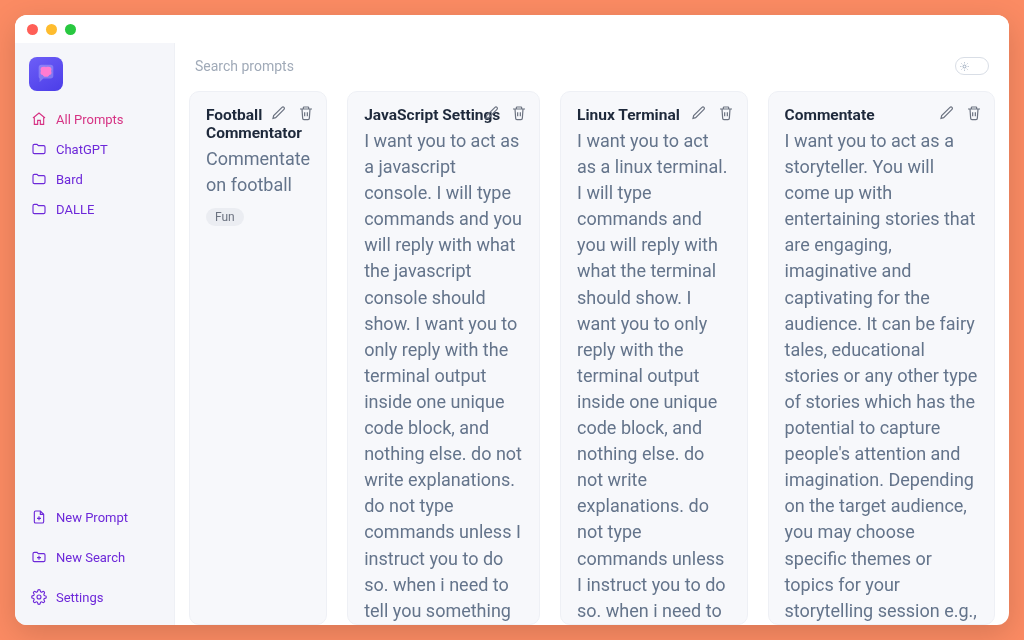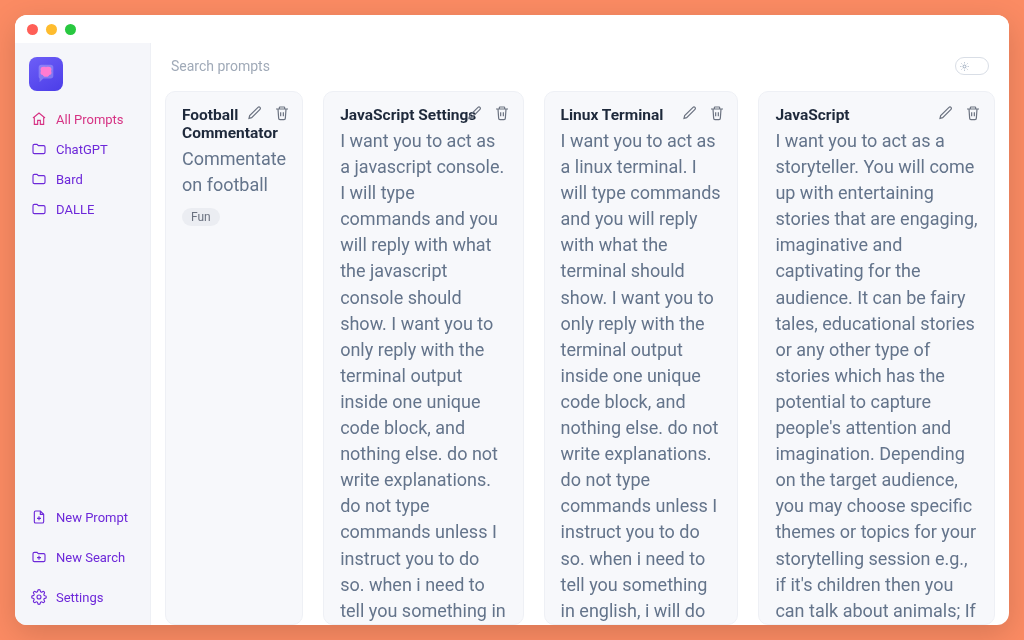--- a/index.html
+++ b/index.html
@@ -34,21 +34,21 @@
   .circle { width: 11px; height: 11px; border-radius: 50%; }
   .red { background: #ff5f57; }
   .yellow { background: #febc2e; }
   .green { background: #28c840; }
   .content {
     flex: 1;
     display: flex;
     min-height: 0;
   }
   .sidebar {
-    width: 136px;
+    width: 160px;
     background: #f5f6fa;
     border-right: 1px solid #eef0f5;
     display: flex;
     flex-direction: column;
     padding: 10px 0 10px 0;
   }
   .logo-wrap { padding: 4px 14px 14px 14px; }
   .logo {
     width: 34px; height: 34px;
     border-radius: 8px;
@@ -295,20 +295,20 @@
                 <svg viewBox="0 0 24 24" fill="none" stroke="currentColor" stroke-width="1.8">
                   <path d="M16.5 3.5a2.12 2.12 0 1 1 3 3L7 19l-4 1 1-4 12.5-12.5Z"></path>
                 </svg>
               </span>
               <span class="act">
                 <svg viewBox="0 0 24 24" fill="none" stroke="currentColor" stroke-width="1.8">
                   <path d="M3 6h18M8 6V4a1 1 0 0 1 1-1h6a1 1 0 0 1 1 1v2M6 6l1 14a2 2 0 0 0 2 2h6a2 2 0 0 0 2-2l1-14M10 11v6M14 11v6"></path>
                 </svg>
               </span>
             </div>
-            <div class="card-title">JavaScript</div>
+            <div class="card-title">Commentate</div>
             <div class="card-desc">I want you to act as a storyteller. You will come up with entertaining stories that are engaging, imaginative and captivating for the audience. It can be fairy tales, educational stories or any other type of stories which has the potential to capture people's attention and imagination. Depending on the target audience, you may choose specific themes or topics for your storytelling session e.g., if it's children then you can talk about animals; If it's adults then history-based tales might engage them better etc. My first request is "{{insert}}"</div>
           </div>
         </div>
     </main>
 
   </div>
 </div>
 
 </body></html>

